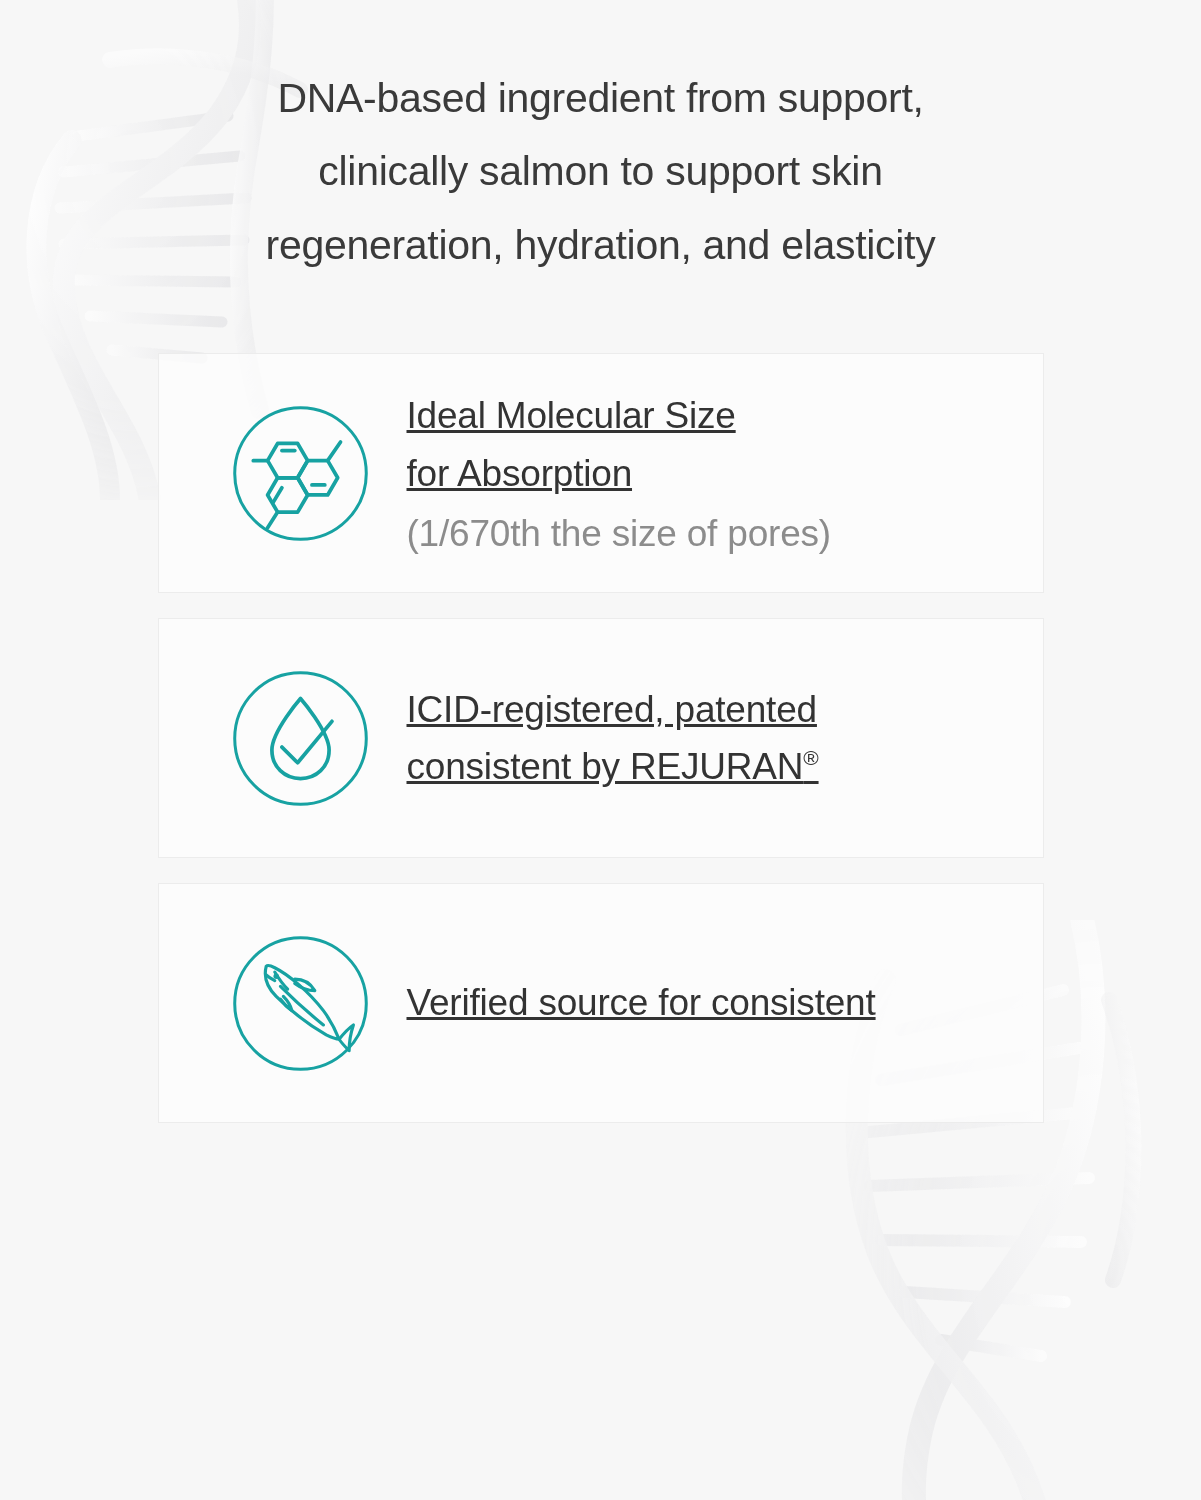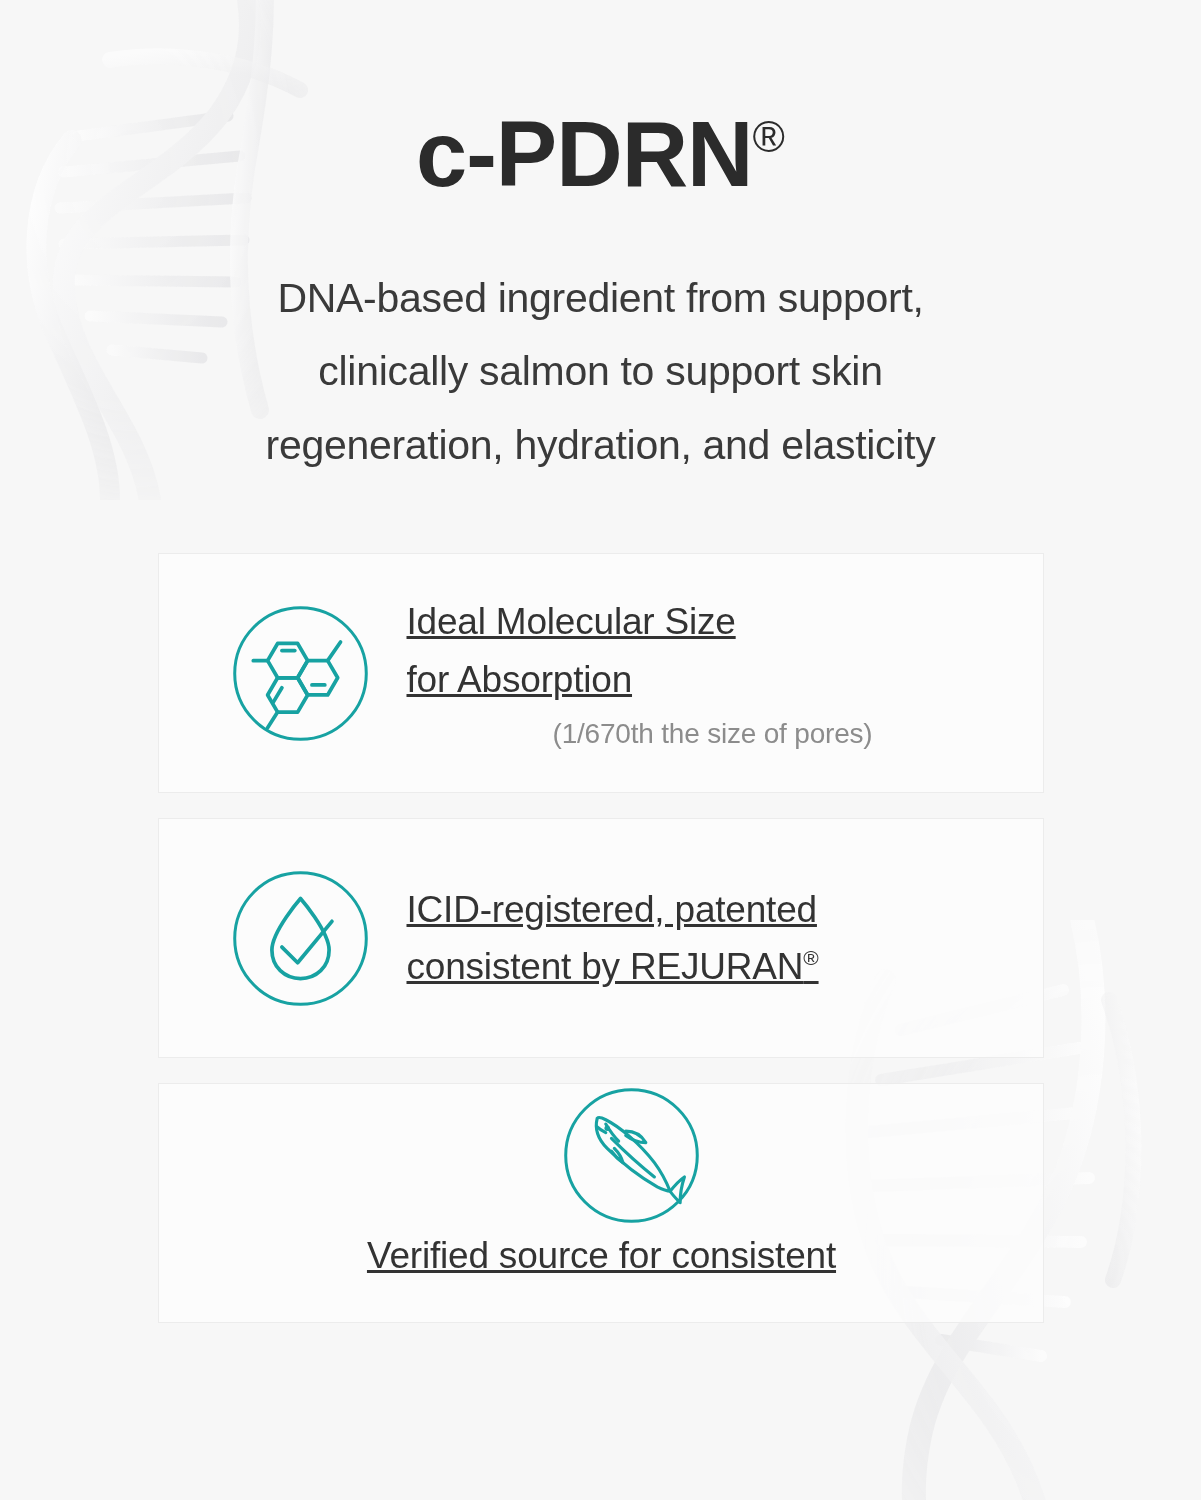--- a/index.html
+++ b/index.html
@@ -91,21 +91,21 @@
     display: flex;
     align-items: center;
     box-sizing: border-box;
     width: 886px;
     background: rgba(253,253,253,0.80);
     border: 1px solid #ececec;
     margin-bottom: 25px;
   }
   .card-1 { height: 240px; }
   .card-2 { height: 240px; }
-  .card-3 { height: 240px; margin-bottom: 0; flex-direction: column; }
+  .card-3 { height: 240px; margin-bottom: 0; }
 
   .icon-wrap {
     flex: 0 0 auto;
     width: 160px;
     display: flex;
     align-items: center;
     justify-content: center;
     margin-left: 62px;
   }
   .icon-circle {
@@ -127,25 +127,24 @@
     letter-spacing: -0.2px;
     text-decoration: underline;
   }
   .card-line .reg-sup {
     font-size: 21px;
     vertical-align: 14px;
   }
   .card-note {
     display: block;
     margin-top: 7px;
-    font-size: 28px;
+    font-size: 37px;
     line-height: 1.35;
     color: #8c8c8c;
     letter-spacing: -0.2px;
-    text-align: center;
   }
 </style>
 </head>
 <body>
 
 <div class="page">
 
   <svg class="dna dna-tl" viewBox="0 0 380 560" xmlns="http://www.w3.org/2000/svg" aria-hidden="true">
     <defs>
       <linearGradient id="dnaGradA" x1="0" y1="0" x2="1" y2="1">
@@ -215,21 +214,20 @@
         <line x1="64" y1="372" x2="224" y2="382"></line>
         <line x1="100" y1="420" x2="200" y2="436"></line>
       </g>
       <path d="M236 -20 C 262 70, 256 170, 226 250 C 186 354, 96 420, 78 520 C 66 584, 80 600, 70 620" fill="none" stroke="url(#dnaGradB)" stroke-width="24" stroke-linecap="round"></path>
       <path d="M44 60 C 10 140, 6 250, 36 330 C 70 420, 150 470, 186 560 C 200 596, 200 608, 204 620" fill="none" stroke="url(#dnaGradB)" stroke-width="22" stroke-linecap="round" opacity="0.92"></path>
       <path d="M268 80 C 300 170, 300 280, 272 360" fill="none" stroke="url(#dnaGradB)" stroke-width="16" stroke-linecap="round" opacity="0.5"></path>
     </g>
   </svg>
 
   <div class="header">
-    <h1 class="brand-title"><span>c-PDRN</span><span class="reg">®</span></h1>
 
     <p class="subtitle">
       <span class="sub-line">DNA-based ingredient from support,</span>
       <span class="sub-line">clinically salmon to support skin</span>
       <span class="sub-line">regeneration, hydration, and elasticity</span>
     </p>
   </div>
 
   <div class="cards">
 

